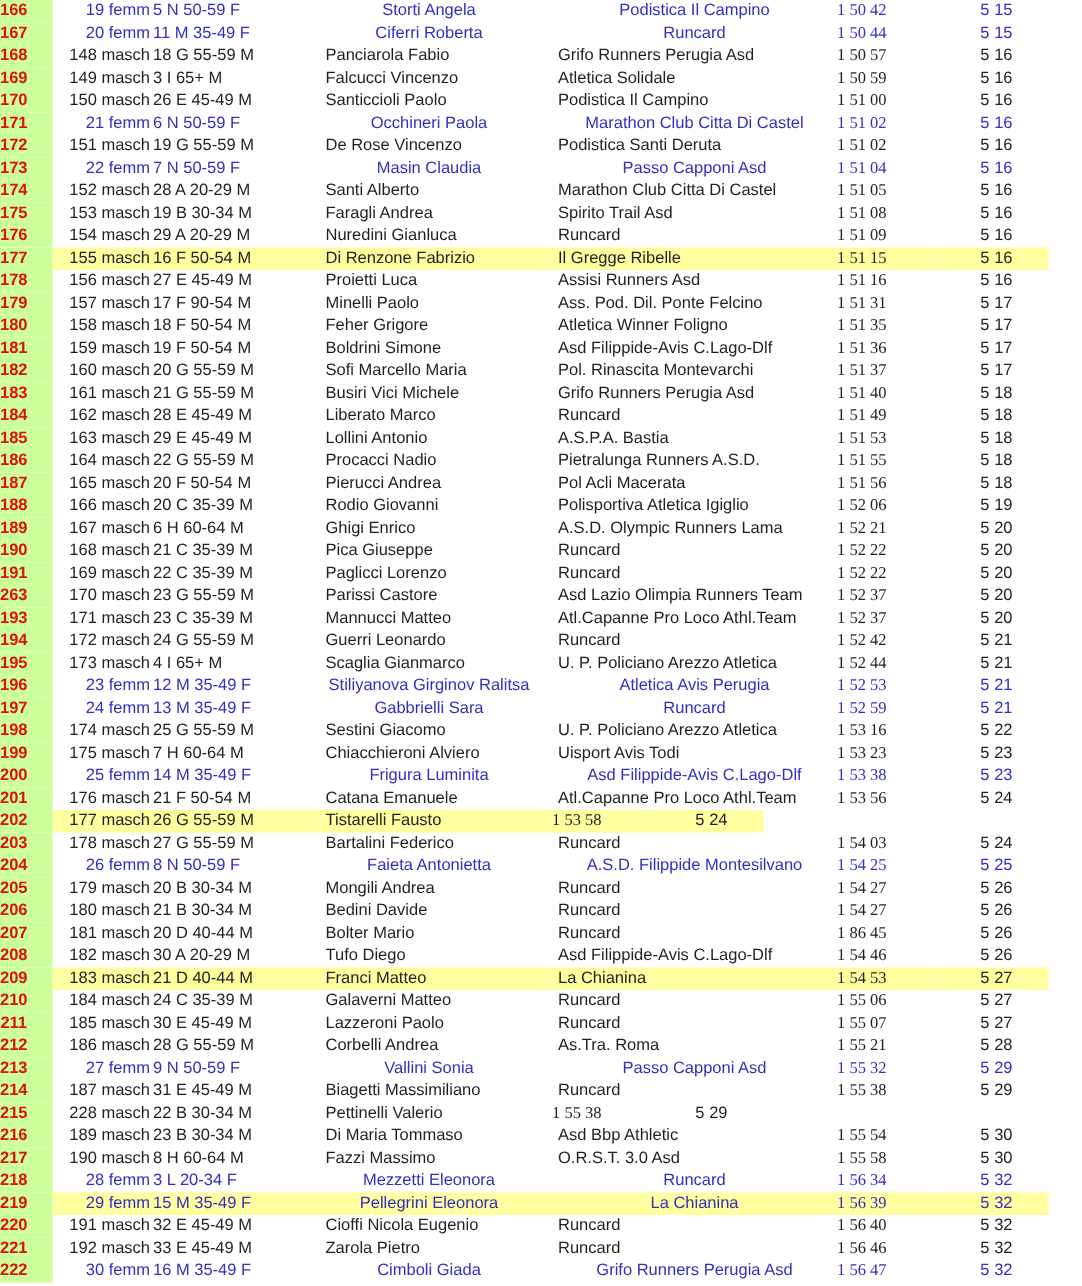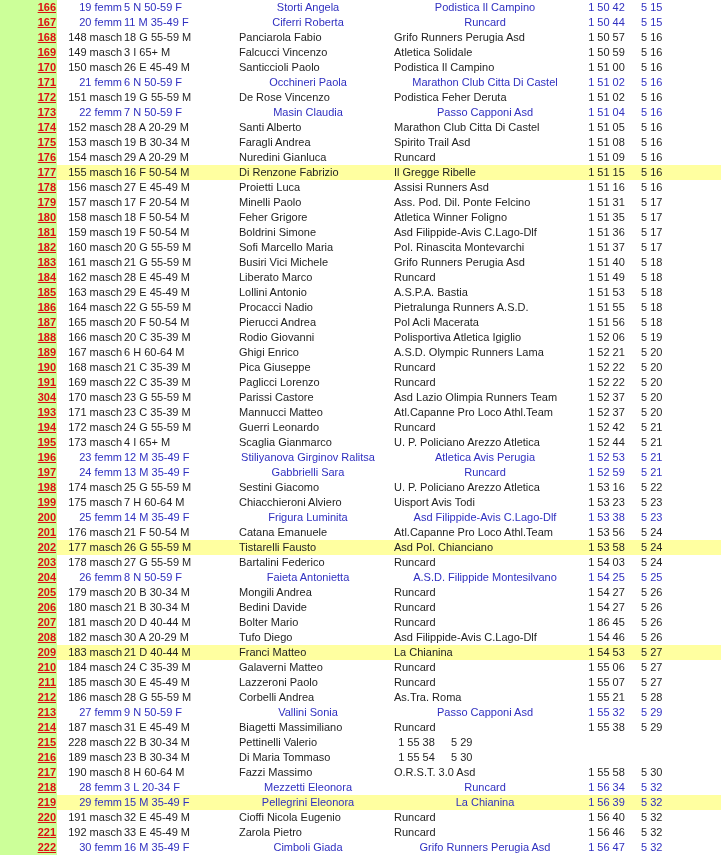--- a/index.html
+++ b/index.html
@@ -13,34 +13,33 @@
   .results { width: 721px; }
   .row {
     display: flex;
     height: 15px; line-height: 15px;
     white-space: nowrap;
     color: #1f1f1f;
     background: #ffffff;
   }
   .c { display: block; overflow: hidden; box-sizing: border-box; flex: 0 0 auto; }
   .pos {
-    width: 57px;
+    width: 35px;
     background: #ccff99;
     color: #dd1111;
     font-weight: bold;
     text-align: right;
-    padding-right: 1px;
-    text-decoration: underline;
+    padding-right: 17px;
   }
   .catpos { width: 67px; text-align: right; padding-right: 2px; }
   .cat    { width: 108px; }
   .name   { width: 158px; text-align: left; padding-left: 7px; }
   .team   { width: 190px; text-align: left; padding-left: 4px; }
-  .time   { width: 61px; text-align: center; padding-right: 8px; }
-  .pace   { width: 80px; text-align: left; padding-right: 24px; }
+  .time   { width: 61px; text-align: left; padding-right: 8px; font-family: Liberation Serif, serif; }
+  .pace   { width: 80px; text-align: right; padding-right: 24px; }
   
   .row.femm { color: #3030c0; }
   .row.femm .name { text-align: center; padding-left: 0; padding-right: 6px; }
   .row.femm .team { text-align: center; padding-left: 0; }
   
   .row.hl .c { background: #ffffa0; }
   .row.hl .pos { background: #ccff99; }
 </style>
 </head>
 <body>
@@ -98,21 +97,21 @@
     <span class="c name">Occhineri Paola</span>
     <span class="c team">Marathon Club Citta Di Castel</span>
     <span class="c time">1 51 02</span>
     <span class="c pace">5 16</span>
   </div>
     <div class="row">
     <span class="c pos">172</span>
     <span class="c catpos">151 masch</span>
     <span class="c cat">19 G 55-59 M</span>
     <span class="c name">De Rose Vincenzo</span>
-    <span class="c team">Podistica Feher Deruta</span>
+    <span class="c team">Podistica Santi Deruta</span>
     <span class="c time">1 51 02</span>
     <span class="c pace">5 16</span>
   </div>
     <div class="row femm">
     <span class="c pos">173</span>
     <span class="c catpos">22 femm</span>
     <span class="c cat">7 N 50-59 F</span>
     <span class="c name">Masin Claudia</span>
     <span class="c team">Passo Capponi Asd</span>
     <span class="c time">1 51 04</span>
@@ -159,21 +158,21 @@
     <span class="c catpos">156 masch</span>
     <span class="c cat">27 E 45-49 M</span>
     <span class="c name">Proietti Luca</span>
     <span class="c team">Assisi Runners Asd</span>
     <span class="c time">1 51 16</span>
     <span class="c pace">5 16</span>
   </div>
     <div class="row">
     <span class="c pos">179</span>
     <span class="c catpos">157 masch</span>
-    <span class="c cat">17 F 20-54 M</span>
+    <span class="c cat">17 F 90-54 M</span>
     <span class="c name">Minelli Paolo</span>
     <span class="c team">Ass. Pod. Dil. Ponte Felcino</span>
     <span class="c time">1 51 31</span>
     <span class="c pace">5 17</span>
   </div>
     <div class="row">
     <span class="c pos">180</span>
     <span class="c catpos">158 masch</span>
     <span class="c cat">18 F 50-54 M</span>
     <span class="c name">Feher Grigore</span>
@@ -274,21 +273,21 @@
     <div class="row">
     <span class="c pos">191</span>
     <span class="c catpos">169 masch</span>
     <span class="c cat">22 C 35-39 M</span>
     <span class="c name">Paglicci Lorenzo</span>
     <span class="c team">Runcard</span>
     <span class="c time">1 52 22</span>
     <span class="c pace">5 20</span>
   </div>
     <div class="row">
-    <span class="c pos">304</span>
+    <span class="c pos">263</span>
     <span class="c catpos">170 masch</span>
     <span class="c cat">23 G 55-59 M</span>
     <span class="c name">Parissi Castore</span>
     <span class="c team">Asd Lazio Olimpia Runners Team</span>
     <span class="c time">1 52 37</span>
     <span class="c pace">5 20</span>
   </div>
     <div class="row">
     <span class="c pos">193</span>
     <span class="c catpos">171 masch</span>
@@ -368,21 +367,20 @@
     <span class="c name">Catana Emanuele</span>
     <span class="c team">Atl.Capanne Pro Loco Athl.Team</span>
     <span class="c time">1 53 56</span>
     <span class="c pace">5 24</span>
   </div>
     <div class="row hl">
     <span class="c pos">202</span>
     <span class="c catpos">177 masch</span>
     <span class="c cat">26 G 55-59 M</span>
     <span class="c name">Tistarelli Fausto</span>
-    <span class="c team">Asd Pol. Chianciano</span>
     <span class="c time">1 53 58</span>
     <span class="c pace">5 24</span>
   </div>
     <div class="row">
     <span class="c pos">203</span>
     <span class="c catpos">178 masch</span>
     <span class="c cat">27 G 55-59 M</span>
     <span class="c name">Bartalini Federico</span>
     <span class="c team">Runcard</span>
     <span class="c time">1 54 03</span>
@@ -493,20 +491,21 @@
     <span class="c cat">22 B 30-34 M</span>
     <span class="c name">Pettinelli Valerio</span>
     <span class="c time">1 55 38</span>
     <span class="c pace">5 29</span>
   </div>
     <div class="row">
     <span class="c pos">216</span>
     <span class="c catpos">189 masch</span>
     <span class="c cat">23 B 30-34 M</span>
     <span class="c name">Di Maria Tommaso</span>
+    <span class="c team">Asd Bbp Athletic</span>
     <span class="c time">1 55 54</span>
     <span class="c pace">5 30</span>
   </div>
     <div class="row">
     <span class="c pos">217</span>
     <span class="c catpos">190 masch</span>
     <span class="c cat">8 H 60-64 M</span>
     <span class="c name">Fazzi Massimo</span>
     <span class="c team">O.R.S.T. 3.0 Asd</span>
     <span class="c time">1 55 58</span>

